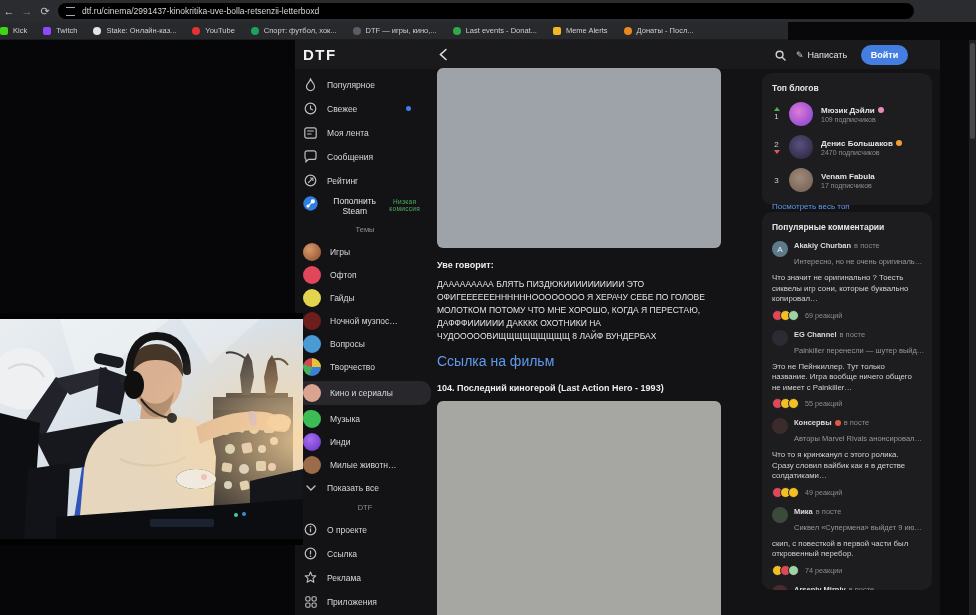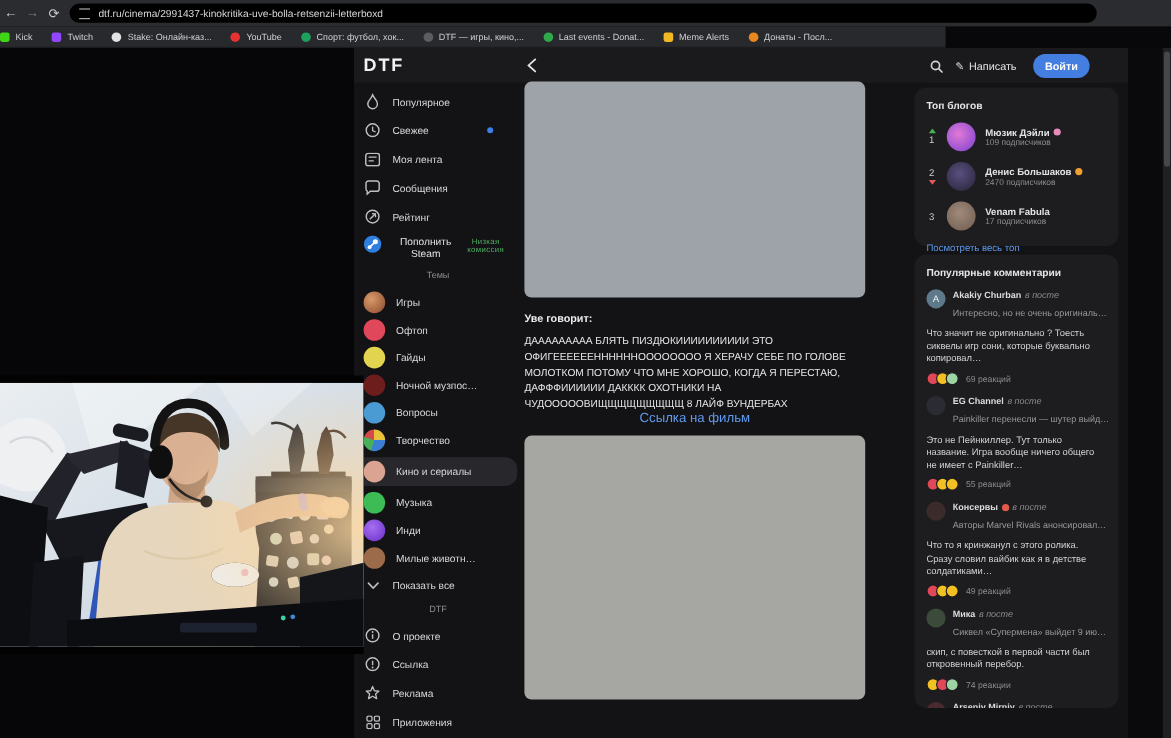--- a/index.html
+++ b/index.html
@@ -70,21 +70,21 @@
   .t-music{background:#3dbb54;border-radius:40% 50% 50% 50%;}
   .t-indie{background:radial-gradient(circle at 40% 35%,#a66ef0,#6a2fc8);}
   .t-pets{background:#9c6b4a;}
 
   
   .main{position:absolute;left:437px;top:68px;width:284px;}
   .ph1{height:180px;background:#9da3a8;border-radius:6px;}
   .says{margin-top:12px;font-size:9px;font-weight:700;color:#ececee;}
   .quote{margin-top:8px;font-size:8.5px;line-height:13px;color:#e4e4e6;}
   .rating{margin-top:10px;font-size:8.5px;color:#e4e4e6;}
-  .film-link{margin-top:0;font-size:11px;color:#5f9bee;text-align:center;}
+  .film-link{margin-top:10px;font-size:14px;color:#5f9bee;}
   .next-title{margin-top:14px;font-size:9px;font-weight:700;color:#ececee;}
   .ph2{margin-top:8px;height:220px;background:#a6a6a2;border-radius:6px;}
 
   
   .card{position:absolute;background:#1d1d20;border-radius:10px;padding:10px;box-sizing:border-box;}
   .card-blogs{left:762px;top:73px;width:170px;height:132px;}
   .card-comments{left:762px;top:212px;width:170px;height:378px;overflow:hidden;}
   .card-title{font-size:8.5px;font-weight:700;color:#e6e6e8;}
   .tb-row{display:flex;gap:8px;align-items:center;margin-top:9px;}
   .tb-rank{width:9px;display:flex;flex-direction:column;align-items:center;gap:1px;
@@ -105,21 +105,21 @@
   .see-all{font-size:8px;color:#5f9bee;margin-top:10px;}
 
   .cm{margin-top:9px;}
   .cm-head{display:flex;gap:6px;}
   .cm-ava{width:16px;height:16px;border-radius:50%;flex:none;display:flex;align-items:center;
           justify-content:center;font-size:8px;color:#eef2f4;}
   .cav-1{background:#5e7a8a;}.cav-2{background:#2b2b33;}.cav-3{background:#3c2b2b;}
   .cav-4{background:#3c4a3c;}.cav-5{background:#4a2a2e;}
   .cm-meta{min-width:0;}
   .cm-author{font-size:7.5px;color:#dcdcde;font-weight:700;white-space:nowrap;display:flex;gap:3px;align-items:center;}
-  .cm-inpost{color:#8b8b90;font-weight:400;font-style:italic;}
+  .cm-inpost{color:#8b8b90;font-weight:400;}
   .cm-post{font-size:7.5px;color:#97979c;margin-top:2px;white-space:nowrap;overflow:hidden;width:120px;}
   .cm-text{font-size:7.8px;line-height:10.5px;color:#d2d2d5;margin-top:5px;}
   .cm-re{display:flex;align-items:center;margin-top:5px;}
   .rx{width:9px;height:9px;border-radius:50%;border:1px solid #1d1d20;margin-right:-3px;flex:none;}
   .rx-heart{background:#e0485a;}.rx-yellow{background:#f2c022;}.rx-green{background:#9ed4a4;}
   .cm-count{font-size:7.2px;color:#8b8b90;margin-left:9px;}
 
   
   .webcam{position:absolute;left:0;top:313px;width:303px;height:232px;background:#020202;z-index:5;}
   .webcam svg{position:absolute;left:0;top:6px;}
@@ -354,20 +354,21 @@
         </span>
       <span>Приложения</span>
     </div>
   </div>
 
   <div class="main">
     <div class="ph1"></div>
     <div class="says">Уве говорит:</div>
     <div class="quote">ДААААААААА БЛЯТЬ ПИЗДЮКИИИИИИИИИИ ЭТО ОФИГЕЕЕЕЕЕННННННОООООООО Я ХЕРАЧУ СЕБЕ ПО ГОЛОВЕ МОЛОТКОМ ПОТОМУ ЧТО МНЕ ХОРОШО, КОГДА Я ПЕРЕСТАЮ, ДАФФФИИИИИИ ДАКККК ОХОТНИКИ НА ЧУДОООООВИЩЩЩЩЩЩЩЩЩ 8 ЛАЙФ ВУНДЕРБАХ</div>
     <div class="film-link">Ссылка на фильм</div>
+    <div class="next-title">104. Последний киногерой (Last Action Hero - 1993)</div>
     <div class="ph2"></div>
   </div>
 
   <div class="card card-blogs">
     <div class="card-title">Топ блогов</div>
     <div class="tb-row">
       <span class="tb-rank">
           <span class="tri-up"></span>
           <span>1</span>
         </span>

